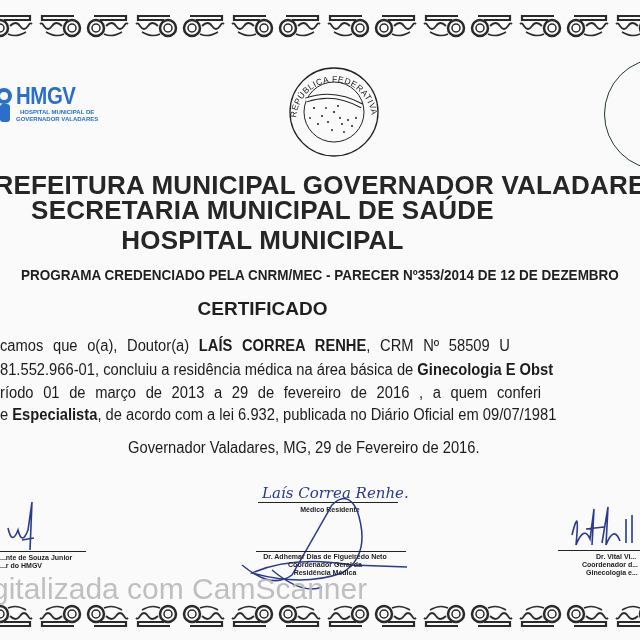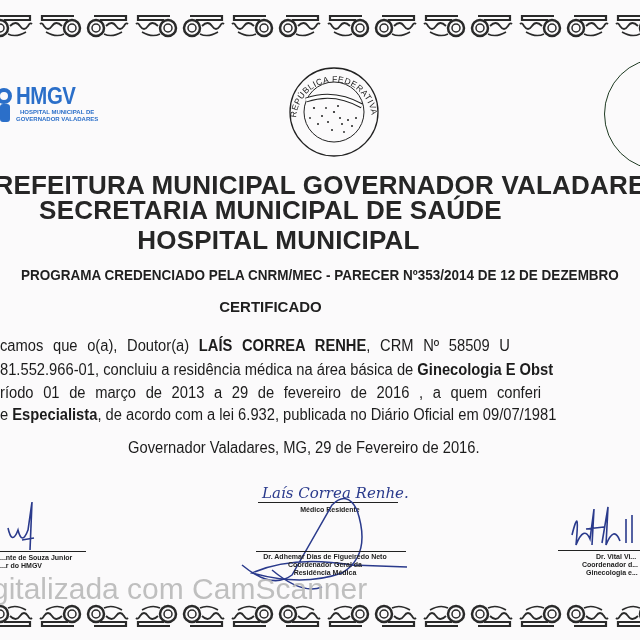--- a/index.html
+++ b/index.html
@@ -36,28 +36,28 @@
 
   .seal {
     position: absolute; left: 282px; top: 60px; width: 104px; height: 98px;
   }
   .seal-right {
     position: absolute; left: 604px; top: 58px; width: 110px; height: 110px;
     border: 1.5px solid #1e3a22; border-radius: 50%;
   }
 
   .line {
-    position: absolute; left: 8px; width: 525px; text-align: center; white-space: nowrap;
+    position: absolute; left: 0; width: 525px; text-align: center; white-space: nowrap;
   }
   .h1 { font-weight: bold; font-size: 26px; color: #262626; letter-spacing: 0.2px; }
   .h-pref { top: 170px; left: -42px; width: 724px; }
   .h-sec { top: 195px; }
-  .h-hosp { top: 225px; margin-left: 8px; }
+  .h-hosp { top: 225px; }
   .h-prog { top: 266px; font-weight: bold; font-size: 15px; left: -90px; width: 820px; transform: scaleX(0.9); }
-  .h-cert { top: 298px; font-weight: bold; font-size: 15px; }
+  .h-cert { top: 298px; font-weight: bold; font-size: 19px; }
 
   .body-line {
     position: absolute; font-size: 16px; color: #1c1c1c; white-space: nowrap;
     transform: scaleX(0.92); transform-origin: left;
   }
   .b1 { top: 337px; left: 0; word-spacing: 6px; }
   .b2 { top: 361px; left: 0; }
   .b3 { top: 384px; left: 0; word-spacing: 6px; }
   .b4 { top: 406px; left: 0; }
   .date { top: 439px; left: 128px; }

